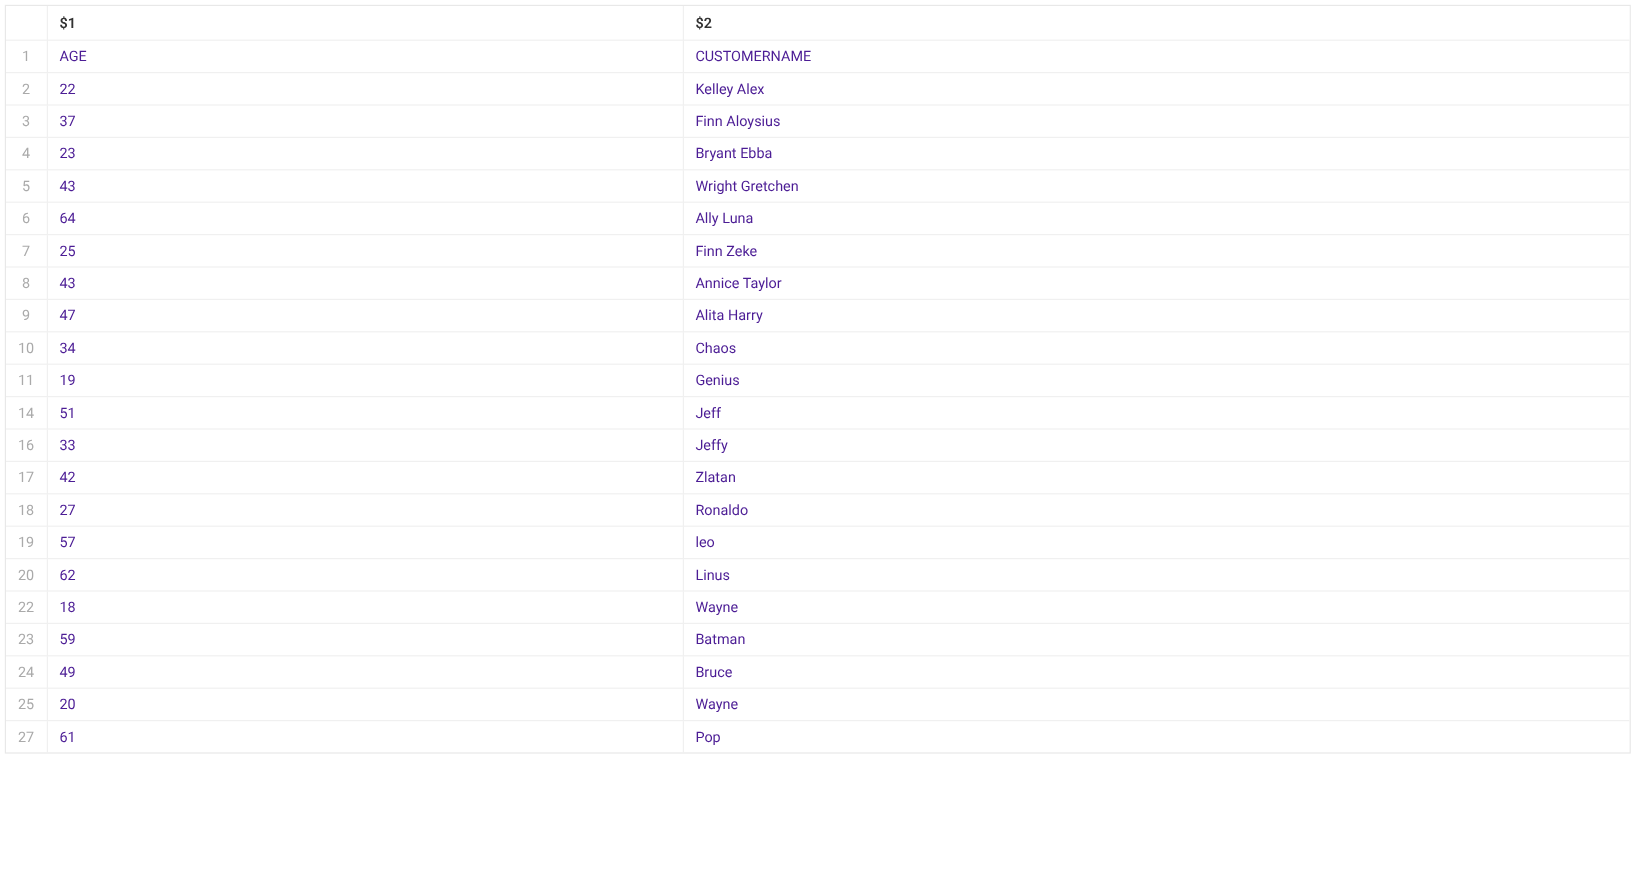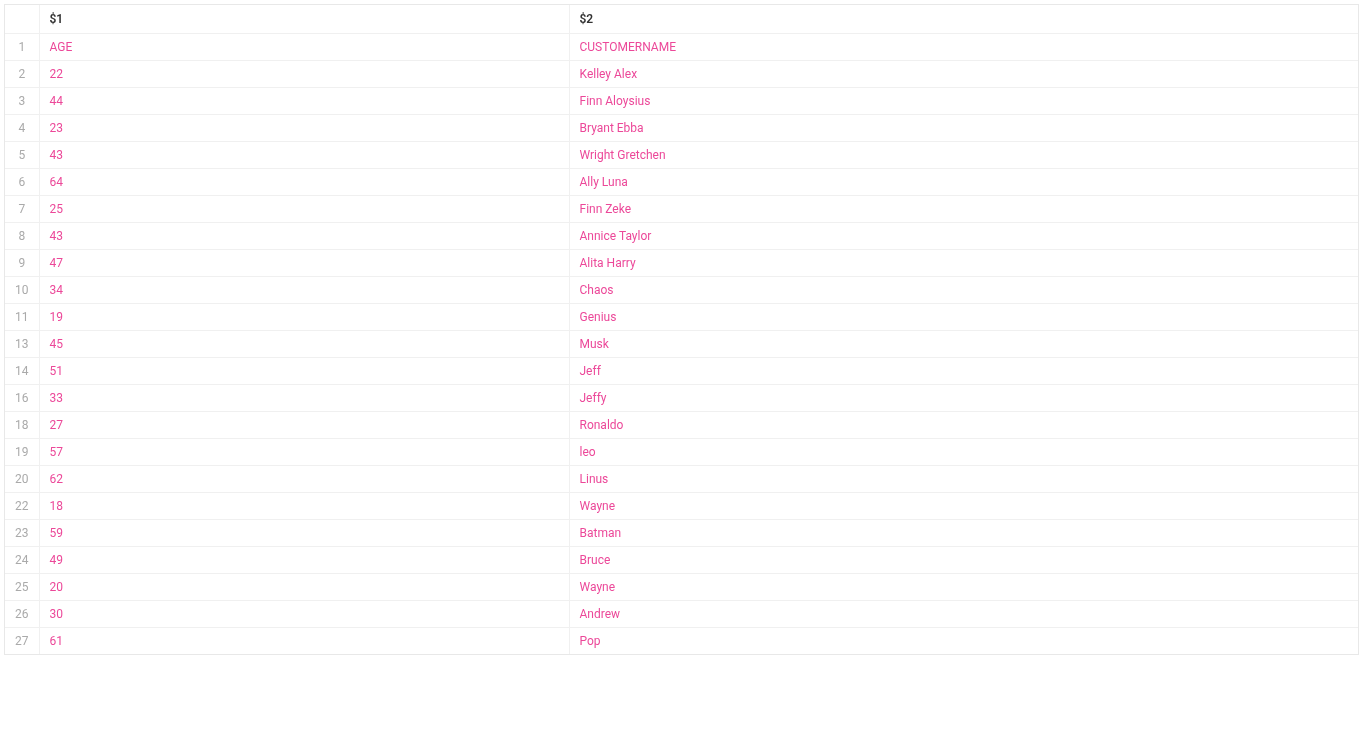--- a/index.html
+++ b/index.html
@@ -57,21 +57,21 @@
     .col2 {
       width: auto;
     }
     tbody tr:last-child td {
       border-bottom: none;
     }
     td:last-child, th:last-child {
       border-right: none;
     }
     td.data {
-      color: #ec4899;
+      color: #4c1d95;
       margin-left: 11px;
     }
   </style>
 </head>
 <body>
 
 <div class="table-container">
   <table>
     <thead>
       <tr>
@@ -86,21 +86,21 @@
           <td class="col1 data">AGE</td>
           <td class="col2 data">CUSTOMERNAME</td>
         </tr>
         <tr>
           <td class="row-num">2</td>
           <td class="col1 data">22</td>
           <td class="col2 data">Kelley Alex</td>
         </tr>
         <tr>
           <td class="row-num">3</td>
-          <td class="col1 data">44</td>
+          <td class="col1 data">37</td>
           <td class="col2 data">Finn Aloysius</td>
         </tr>
         <tr>
           <td class="row-num">4</td>
           <td class="col1 data">23</td>
           <td class="col2 data">Bryant Ebba</td>
         </tr>
         <tr>
           <td class="row-num">5</td>
           <td class="col1 data">43</td>
@@ -130,33 +130,33 @@
           <td class="row-num">10</td>
           <td class="col1 data">34</td>
           <td class="col2 data">Chaos</td>
         </tr>
         <tr>
           <td class="row-num">11</td>
           <td class="col1 data">19</td>
           <td class="col2 data">Genius</td>
         </tr>
         <tr>
-          <td class="row-num">13</td>
-          <td class="col1 data">45</td>
-          <td class="col2 data">Musk</td>
-        </tr>
-        <tr>
           <td class="row-num">14</td>
           <td class="col1 data">51</td>
           <td class="col2 data">Jeff</td>
         </tr>
         <tr>
           <td class="row-num">16</td>
           <td class="col1 data">33</td>
           <td class="col2 data">Jeffy</td>
+        </tr>
+        <tr>
+          <td class="row-num">17</td>
+          <td class="col1 data">42</td>
+          <td class="col2 data">Zlatan</td>
         </tr>
         <tr>
           <td class="row-num">18</td>
           <td class="col1 data">27</td>
           <td class="col2 data">Ronaldo</td>
         </tr>
         <tr>
           <td class="row-num">19</td>
           <td class="col1 data">57</td>
           <td class="col2 data">leo</td>
@@ -180,24 +180,19 @@
           <td class="row-num">24</td>
           <td class="col1 data">49</td>
           <td class="col2 data">Bruce</td>
         </tr>
         <tr>
           <td class="row-num">25</td>
           <td class="col1 data">20</td>
           <td class="col2 data">Wayne</td>
         </tr>
         <tr>
-          <td class="row-num">26</td>
-          <td class="col1 data">30</td>
-          <td class="col2 data">Andrew</td>
-        </tr>
-        <tr>
           <td class="row-num">27</td>
           <td class="col1 data">61</td>
           <td class="col2 data">Pop</td>
         </tr>
       </tbody>
   </table>
 </div>
 
 </body></html>

